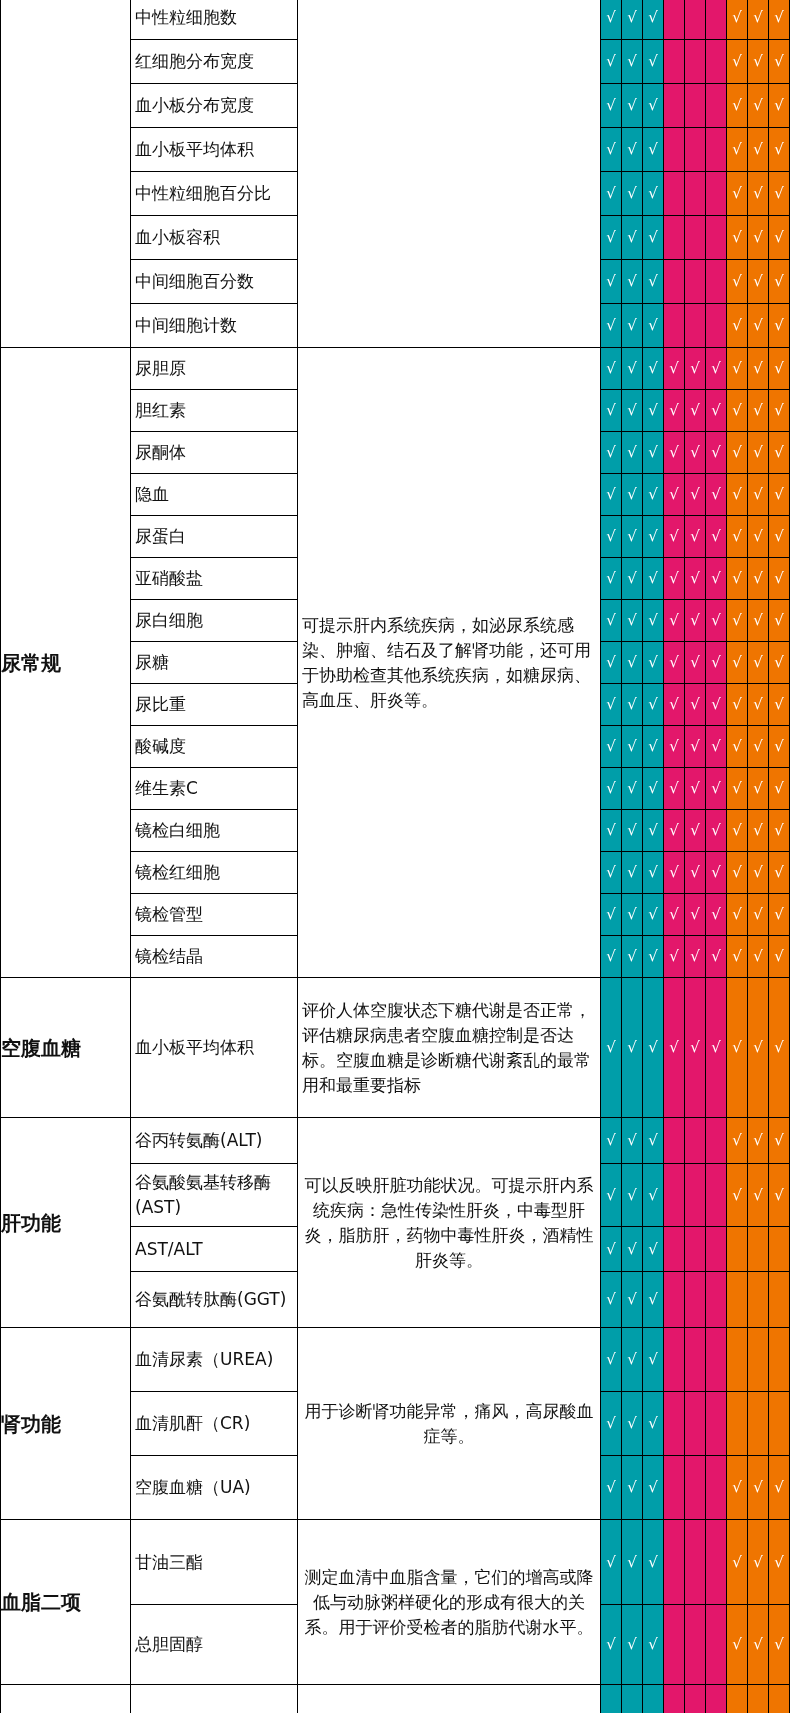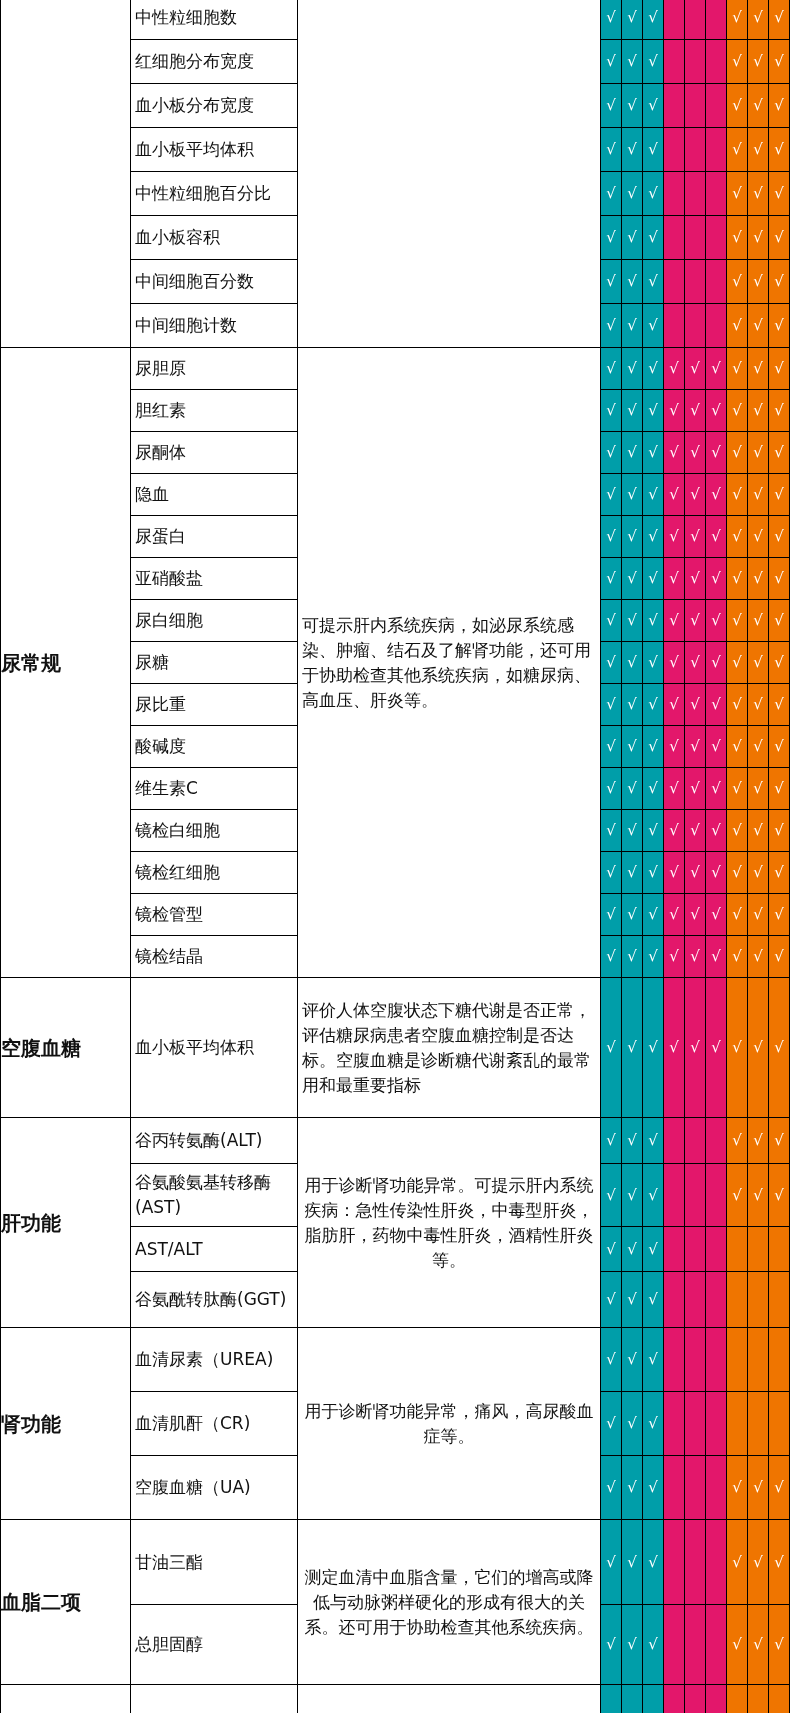--- a/index.html
+++ b/index.html
@@ -328,21 +328,21 @@
           <td class="chk g2">√</td>
           <td class="chk g2">√</td>
           <td class="chk g2">√</td>
           <td class="chk g3">√</td>
           <td class="chk g3">√</td>
           <td class="chk g3">√</td>
         </tr>
         <tr style="height: 46px;">
           <td class="cat" rowspan="4">肝功能</td>
           <td class="item">谷丙转氨酶(ALT)</td>
-          <td class="desc center" rowspan="4">用于诊断肾功能异常。可提示肝内系统疾病：急性传染性肝炎，中毒型肝炎，脂肪肝，药物中毒性肝炎，酒精性肝炎等。</td>
+          <td class="desc center" rowspan="4">可以反映肝脏功能状况。可提示肝内系统疾病：急性传染性肝炎，中毒型肝炎，脂肪肝，药物中毒性肝炎，酒精性肝炎等。</td>
           <td class="chk g1">√</td>
           <td class="chk g1">√</td>
           <td class="chk g1">√</td>
           <td class="chk g2"></td>
           <td class="chk g2"></td>
           <td class="chk g2"></td>
           <td class="chk g3">√</td>
           <td class="chk g3">√</td>
           <td class="chk g3">√</td>
         </tr>
@@ -416,21 +416,21 @@
           <td class="chk g2"></td>
           <td class="chk g2"></td>
           <td class="chk g2"></td>
           <td class="chk g3">√</td>
           <td class="chk g3">√</td>
           <td class="chk g3">√</td>
         </tr>
         <tr style="height: 85px;">
           <td class="cat" rowspan="2">血脂二项</td>
           <td class="item">甘油三酯</td>
-          <td class="desc center" rowspan="2">测定血清中血脂含量，它们的增高或降低与动脉粥样硬化的形成有很大的关系。还可用于协助检查其他系统疾病。</td>
+          <td class="desc center" rowspan="2">测定血清中血脂含量，它们的增高或降低与动脉粥样硬化的形成有很大的关系。用于评价受检者的脂肪代谢水平。</td>
           <td class="chk g1">√</td>
           <td class="chk g1">√</td>
           <td class="chk g1">√</td>
           <td class="chk g2"></td>
           <td class="chk g2"></td>
           <td class="chk g2"></td>
           <td class="chk g3">√</td>
           <td class="chk g3">√</td>
           <td class="chk g3">√</td>
         </tr>

